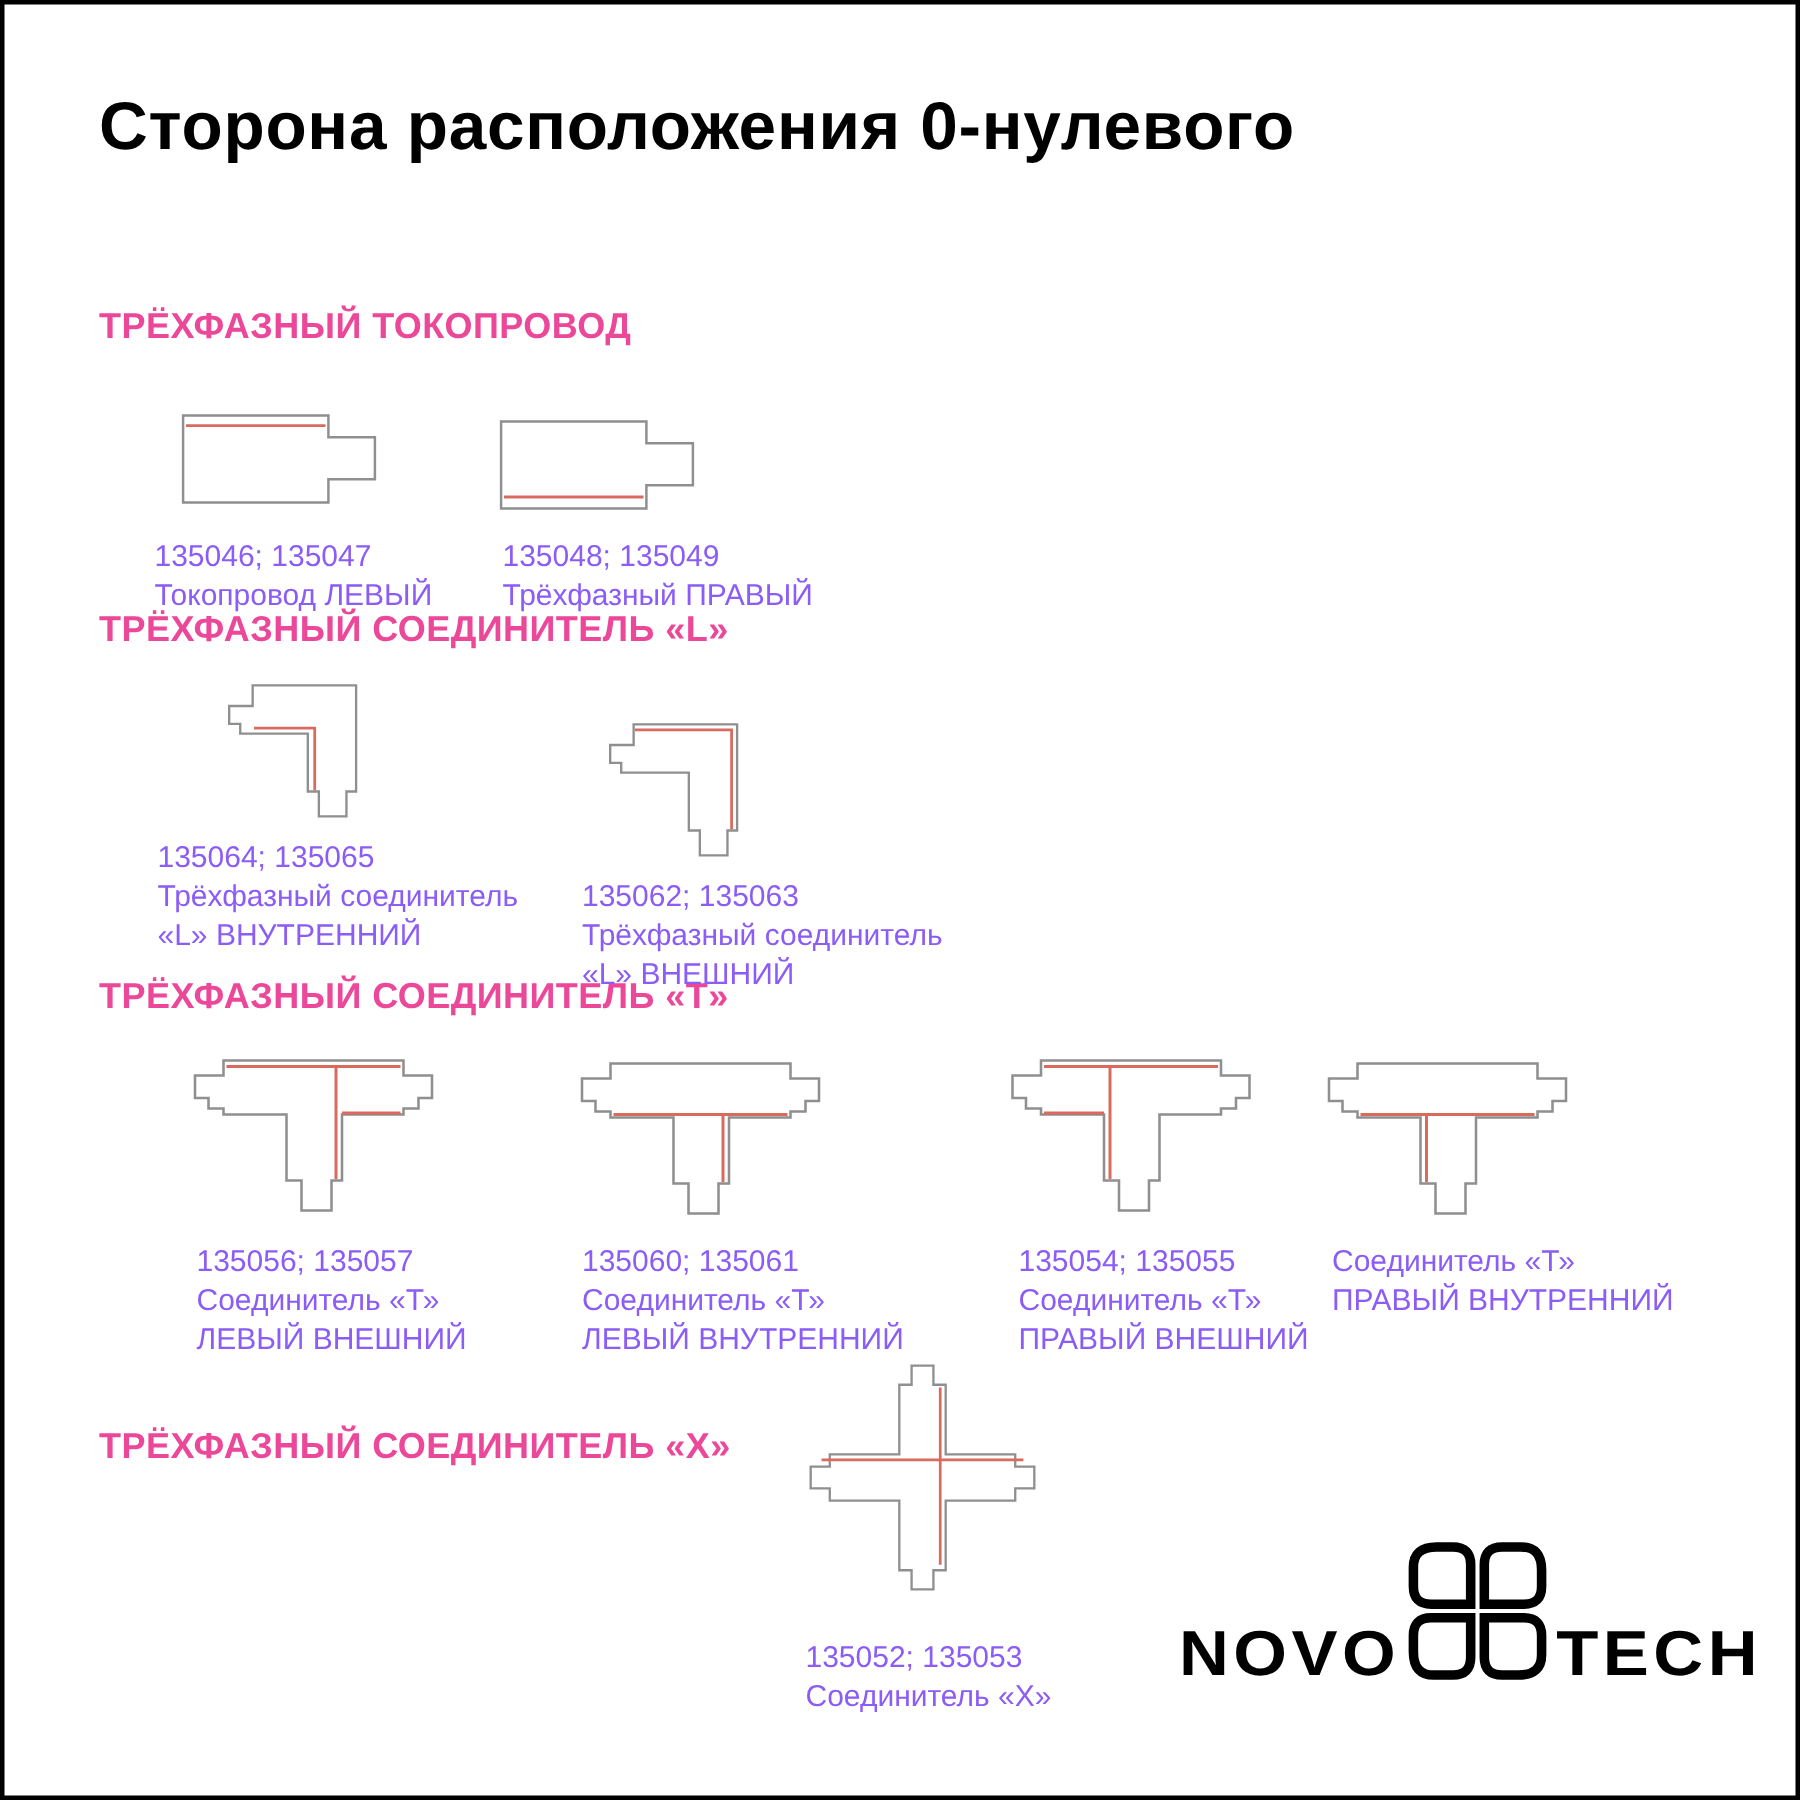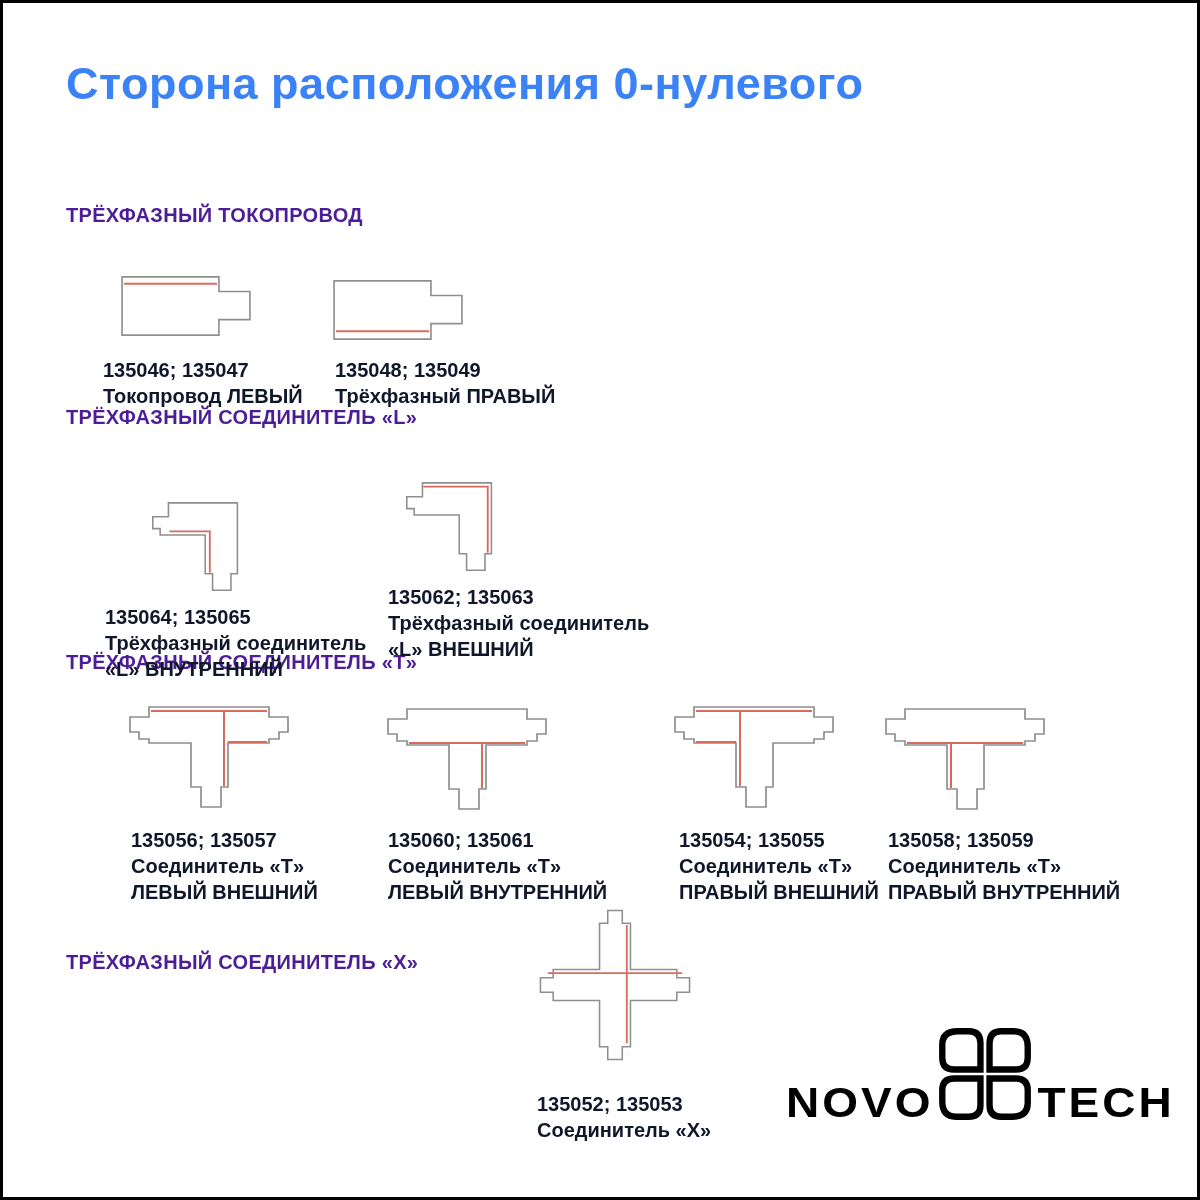--- a/index.html
+++ b/index.html
@@ -2,36 +2,36 @@
 <html><head>
 <meta charset="utf-8">
 <style>
   html,body{margin:0;padding:0;background:#fff;}
   .page{
     position:relative;width:1200px;height:1200px;box-sizing:border-box;
     background:#ffffff;border:3px solid #000;overflow:hidden;
     font-family:"Liberation Sans",sans-serif;color:#0d0d0d;
   }
   .title{position:absolute;left:63px;top:52px;font-size:45px;font-weight:bold;
-         line-height:58px;letter-spacing:.5px;color:#3b82f6;}
-  .sec-heading{position:absolute;left:63px;font-size:20px;font-weight:bold;
-               letter-spacing:.3px;color:#4c1d95;white-space:nowrap;}
+         line-height:58px;letter-spacing:.5px;color:#000000;}
+  .sec-heading{position:absolute;left:63px;font-size:24px;font-weight:bold;
+               letter-spacing:.3px;color:#ec4899;white-space:nowrap;}
   #h-feed{top:201px;} #h-l{top:403px;} #h-t{top:648px;} #h-x{top:948px;}
 
   .fig{position:absolute;}
   .fig .diagram{display:block;}
   .fig figcaption{margin:0;}
-  .fig .code,.fig .pname{font-size:20px;font-weight:bold;line-height:26px;
-                         color:#0f172a;white-space:nowrap;}
+  .fig .code,.fig .pname{font-size:20px;font-weight:normal;line-height:26px;
+                         color:#8b5cf6;white-space:nowrap;}
 
   #fig-feed-0{left:60px;top:256px;} #fig-feed-0 .diagram{margin-left:16px;}
   #fig-feed-0 figcaption{margin-top:16px;}
   #fig-feed-1{left:288px;top:260px;} #fig-feed-1 figcaption{margin-top:12px;margin-left:4px;}
 
-  #fig-l-0{left:62px;top:470px;} #fig-l-0 .diagram{margin-left:34px;}
+  #fig-l-0{left:62px;top:424px;} #fig-l-0 .diagram{margin-left:34px;}
   #fig-l-0 figcaption{margin-top:6px;}
   #fig-l-1{left:345px;top:450px;} #fig-l-1 .diagram{margin-left:5px;}
   #fig-l-1 figcaption{margin-top:6px;}
 
   #fig-t-0{left:78px;top:678px;}  #fig-t-0 figcaption{margin-top:12px;margin-left:10px;}
   #fig-t-1{left:336px;top:680px;} #fig-t-1 figcaption{margin-top:10px;margin-left:9px;}
   #fig-t-2{left:623px;top:678px;} #fig-t-2 figcaption{margin-top:12px;margin-left:13px;}
   #fig-t-3{left:834px;top:680px;} #fig-t-3 figcaption{margin-top:10px;margin-left:11px;}
 
   #fig-x-0{left:492px;top:886px;} #fig-x-0 figcaption{margin-top:22px;margin-left:2px;}
@@ -137,21 +137,20 @@
       <div class="pname">ПРАВЫЙ ВНЕШНИЙ</div>
     </figcaption>
   </figure>
   <figure class="fig" id="fig-t-3">
     <div class="diagram"><svg viewBox="0 0 176 114" width="176" height="114">
           <path d="M28,10H148V20H167V35H158V42H148V46H107V90H100V110H80V90H70V46H28V42H18V35H9V20H28Z" fill="none" stroke="#8f8f8f" stroke-width="1.7"></path>
           <path d="M30,44H146" fill="none" stroke="#d96a5e" stroke-width="2"></path>
           <path d="M74,44V89" fill="none" stroke="#d96a5e" stroke-width="2"></path>
         </svg></div>
     <figcaption>
-      <div class="code">135058; 135059</div>
       <div class="pname">Соединитель «Т»</div>
       <div class="pname">ПРАВЫЙ ВНУТРЕННИЙ</div>
     </figcaption>
   </figure>
 
   <figure class="fig" id="fig-x-0">
     <div class="diagram"><svg viewBox="0 0 176 176" width="160" height="160">
           <path d="M80,6H96V20H105V71H156V80H170V96H156V105H105V156H96V170H80V156H71V105H20V96H6V80H20V71H71V20H80Z" fill="none" stroke="#8f8f8f" stroke-width="1.7"></path>
           <path d="M14,75H162" fill="none" stroke="#d96a5e" stroke-width="2"></path>
           <path d="M101,22V152" fill="none" stroke="#d96a5e" stroke-width="2"></path>

